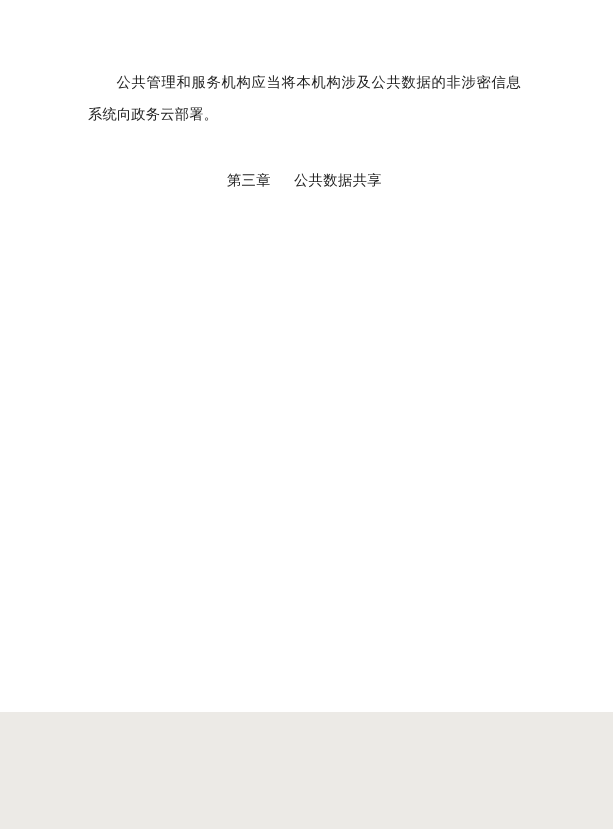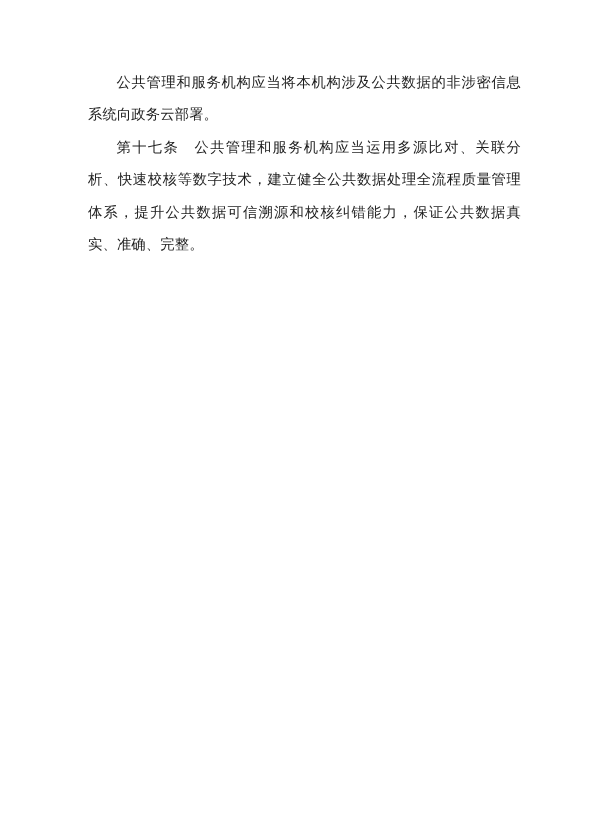--- a/index.html
+++ b/index.html
@@ -6,21 +6,21 @@
     margin: 0;
     padding: 0;
     background: #eceae6;
   }
   body {
     font-family: "Liberation Serif", "DejaVu Serif", serif;
   }
   .page {
     position: relative;
     width: 613px;
-    height: 829px;
+    height: 712px;
     margin: 0 auto;
     background: #ffffff;
     overflow: hidden;
   }
   .content {
     position: absolute;
     left: 88px;
     top: 66px;
     width: 433px;
   }
@@ -49,17 +49,19 @@
     width: 1.6em;
   }
 </style>
 </head>
 <body>
 
 <div class="page">
   <div class="content">
 
     <p class="para indent">公共管理和服务机构应当将本机构涉及公共数据的非涉密信息系统向政务云部署。</p>
-    <p class="para indent">第十七条　公共管理和服务机构应当运用多源比对、关联分析、快速校核等数字技术，建立健全公共数据处理全流程质量管理体系，提升公共数据可信溯源和校核纠错能力，保证公共数据真实、准确、完整。</p>
 
+    <div class="chapter">
+      <span>第三章</span><span class="gap"></span><span>公共数据共享</span>
+    </div>
 
   </div>
 </div>
 
 </body></html>

